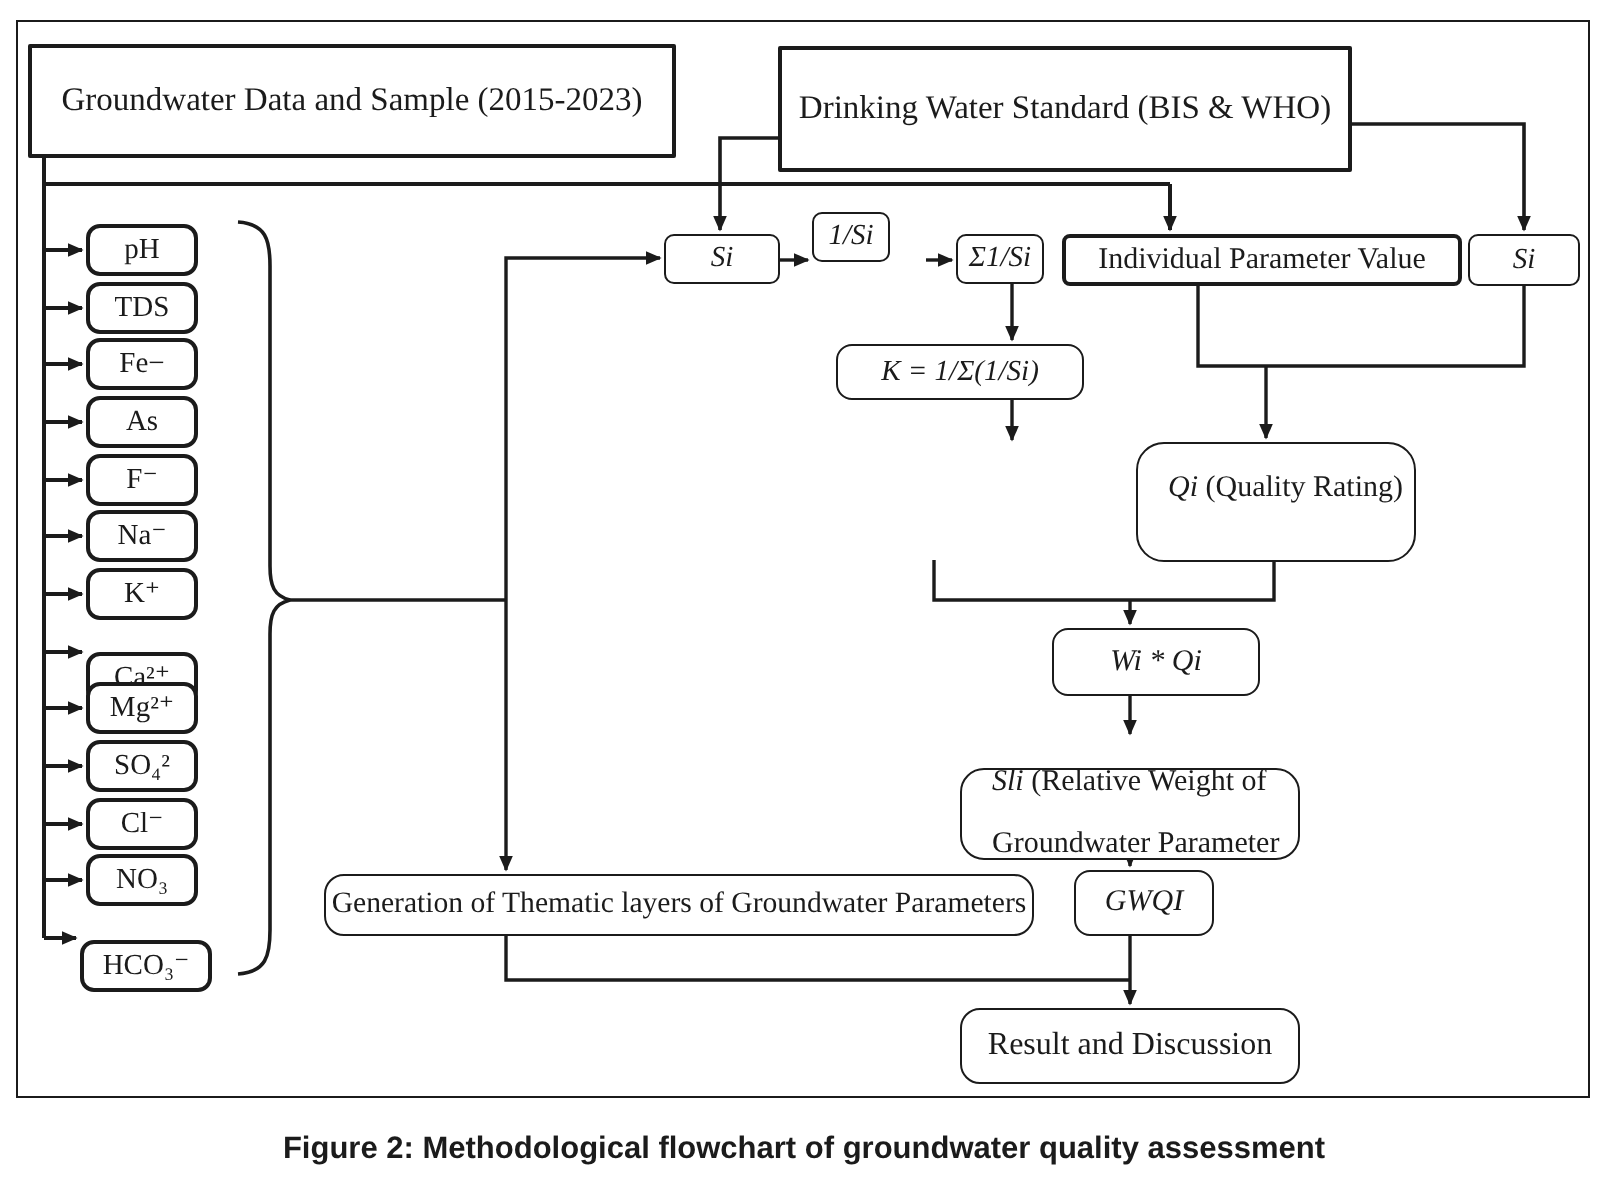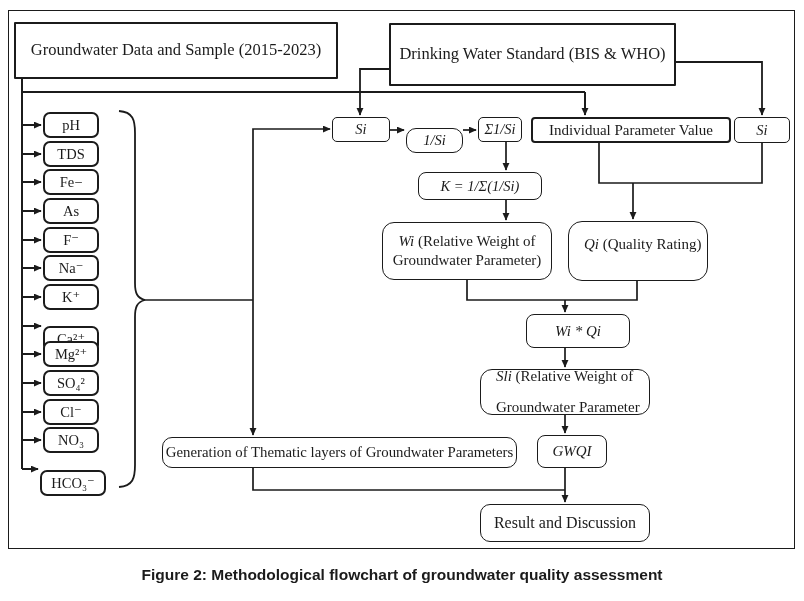--- a/index.html
+++ b/index.html
@@ -119,39 +119,35 @@
   <div class="box param" style="top:255px;">Na⁻</div>
   <div class="box param" style="top:284px;">K⁺</div>
   <div class="box param" style="top:326px;text-align:center;">Ca²⁺</div>
   <div class="box param" style="top:341px;">Mg²⁺</div>
   <div class="box param" style="top:370px;">SO₄²</div>
   <div class="box param" style="top:399px;">Cl⁻</div>
   <div class="box param" style="top:427px;">NO₃</div>
   <div class="box param" style="top:456px;left:40px;width:66px;margin-top:14px;">HCO₃⁻</div>
 
   <div class="box snode" style="left:332px;top:117px;width:58px;">Si</div>
-  <div class="box snode" style="left:406px;top:128px;width:57px;border-radius:10px;">1/Si</div>
+  <div class="box snode" style="left:406px;top:106px;width:39px;">1/Si</div>
   <div class="box snode" style="left:478px;top:117px;width:44px;">Σ1/Si</div>
   <div class="box ipv" style="left:531px;top:117px;width:200px;height:26px;">Individual Parameter Value</div>
   <div class="box snode" style="left:734px;top:117px;width:56px;height:26px;">Si</div>
 
   <div class="box kbox" style="left:418px;top:172px;width:124px;height:28px;">K = 1/Σ(1/Si)</div>
 
-  <div class="box round" style="left:382px;top:222px;width:170px;height:58px;flex-direction:column;">
-      <div class="richline"><span class="it">Wi</span><span> (Relative Weight of</span></div>
-      <div class="richline"><span>Groundwater Parameter)</span></div>
-    </div>
 
   <div class="box round leftalign" style="left:568px;top:221px;width:140px;height:60px;border-radius:14px;align-items:flex-start;padding-top:13px;">
       <div class="richline"><span class="it">Qi</span><span> (Quality Rating)</span></div>
     </div>
 
   <div class="box wiqi" style="left:526px;top:314px;width:104px;height:34px;">Wi * Qi</div>
 
-  <div class="box round leftalign" style="left:480px;top:369px;width:170px;height:46px;flex-direction:column;justify-content:center;align-items:flex-start;gap:12px;">
+  <div class="box round leftalign" style="left:480px;top:384px;width:170px;height:46px;flex-direction:column;justify-content:center;align-items:flex-start;gap:12px;">
       <div class="richline"><span class="it">Sli</span><span> (Relative Weight of</span></div>
       <div class="richline"><span>Groundwater Parameter</span></div>
     </div>
 
   <div class="box gwqi" style="left:537px;top:435px;width:70px;height:33px;">GWQI</div>
 
   <div class="box round" style="left:162px;top:437px;width:355px;height:31px;border-radius:10px;font-size:14.8px;">Generation of Thematic layers of Groundwater Parameters</div>
 
   <div class="box round" style="left:480px;top:504px;width:170px;height:38px;border-radius:10px;font-size:16px;">Result and Discussion</div>
 

